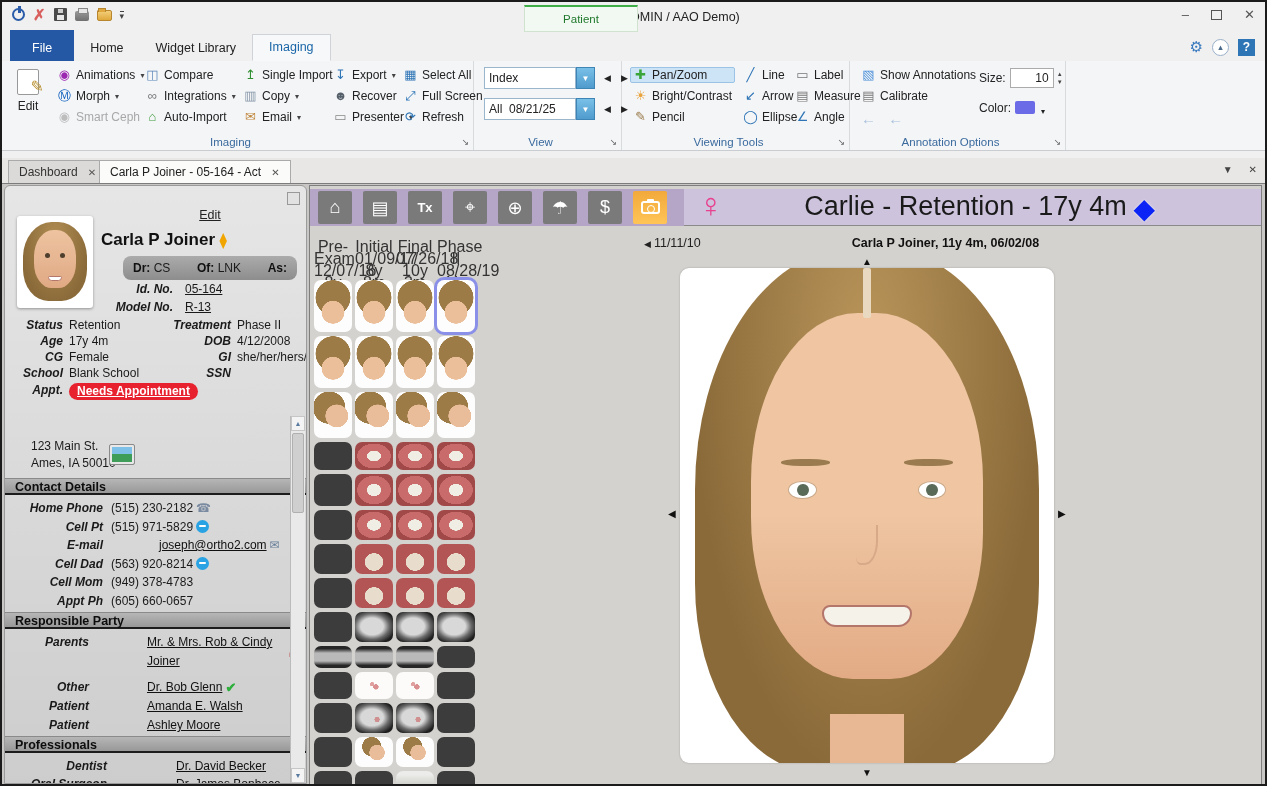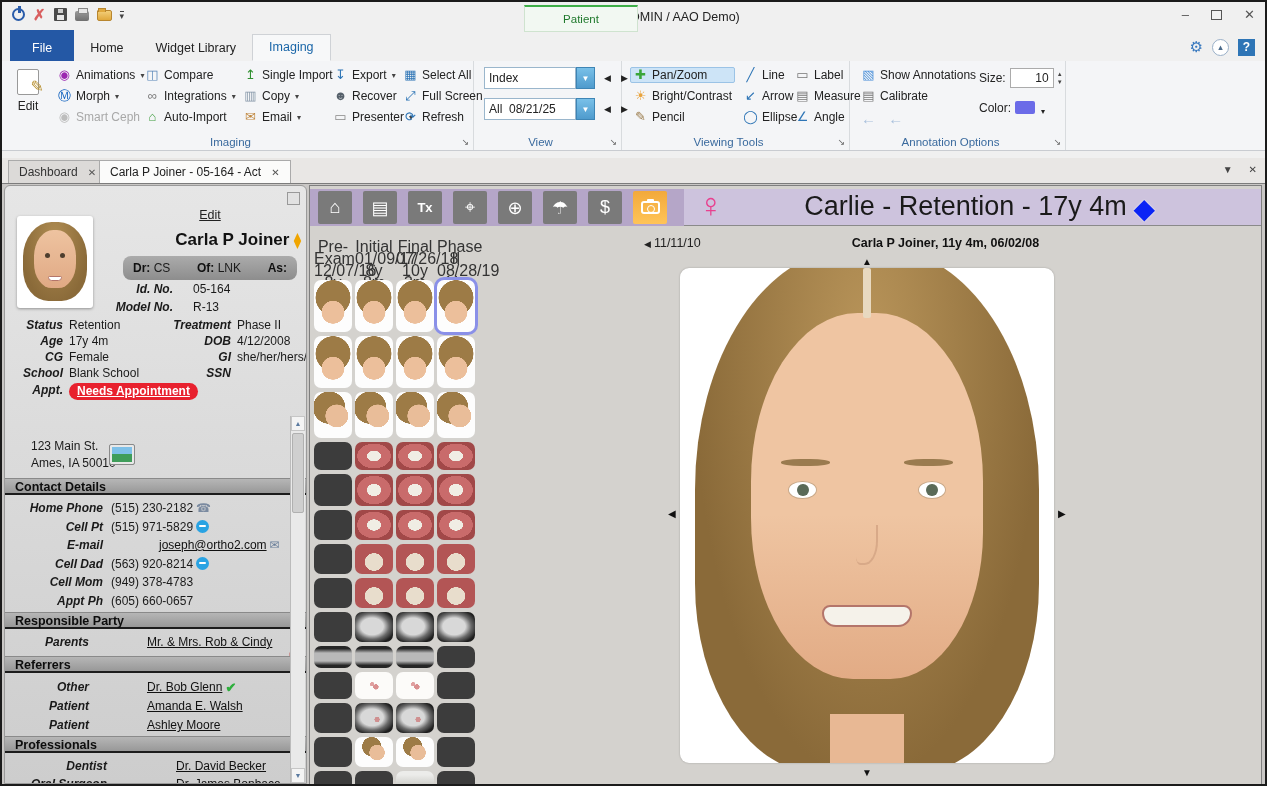--- a/index.html
+++ b/index.html
@@ -79,27 +79,27 @@
   
   .ppanel{ position:absolute; left:2px; top:1px; width:303px; bottom:0; background:linear-gradient(#e6e6e6,#cdcdcd); border:1px solid #9a9a9a; border-radius:6px 6px 0 0; overflow:hidden; font-size:12px;}
   .corner-box{ position:absolute; right:6px; top:6px; width:13px; height:13px; background:#e2e2e2; border:1px solid #999;}
   .pat-photo{ position:absolute; left:12px; top:30px; width:76px; height:92px; background:#fff; border:2px solid #fff; box-shadow:0 1px 3px rgba(0,0,0,.35); border-radius:3px; overflow:hidden;}
   .pat-photo .hair{ position:absolute; left:6%; right:6%; top:4%; height:90%; border-radius:45% 45% 40% 40%; background:radial-gradient(ellipse at 50% 22%,#b08d52,#8a6a39 75%);}
   .pat-photo .face{ position:absolute; left:21%; right:21%; top:14%; height:66%; border-radius:46% 46% 42% 42%; background:linear-gradient(#eec3a0,#e0a984);}
   .pat-photo .eye{ position:absolute; top:40%; width:5px; height:5px; background:#4e3e2e; border-radius:50%;}
   .pat-photo .e1{ left:36%;} .pat-photo .e2{ right:36%;}
   .pat-photo .mouth{ position:absolute; left:40%; right:40%; top:66%; height:5px; background:#fff; border:1px solid #b4756a; border-radius:2px 2px 5px 5px;}
   .edit-link{ position:absolute; left:120px; top:22px; width:170px; text-align:center; font-size:12.5px; text-decoration:underline; color:#222;}
-  .pat-name{ position:absolute; left:96px; top:44px; width:200px; text-align:right; font-size:17px; font-weight:bold; color:#111;}
+  .pat-name{ position:absolute; left:96px; top:44px; width:200px; text-align:left; font-size:17px; font-weight:bold; color:#111;}
   .g-tag{ color:#f0a500; font-size:14px;}
   .provbar{ position:absolute; left:118px; top:70px; width:174px; height:24px; border-radius:8px; background:linear-gradient(#ababab,#8d8d8d); display:flex; align-items:center; justify-content:space-between; padding:0 10px; font-size:12px;}
   .provbar b{ font-weight:bold; color:#111;}
   .idrow{ position:absolute; left:0; width:292px; display:flex;}
   .idrow .lb{ width:168px; text-align:right; font-weight:bold; font-style:italic;}
-  .idrow .vl{ margin-left:20px;}
+  .idrow .vl{ margin-left:12px;text-decoration:underline;}
   .pfields{ position:absolute; left:6px; top:132px; width:290px;}
   .pf-row{ display:grid; grid-template-columns:52px 92px 64px auto; column-gap:6px; margin-bottom:2px; line-height:14px;}
   .pf-l{ text-align:right; font-weight:bold; font-style:italic;}
   .badge-appt{ display:inline-block; background:#e8212e; color:#fff; font-weight:bold; text-decoration:underline; border-radius:9px; padding:1px 8px 2px; font-size:12px;}
   .sect{ height:17px; background:linear-gradient(#b6b6b6,#989898); border-top:1px solid #8a8a8a; border-bottom:2px solid #1c1c1c; font-weight:bold; font-size:12.5px; padding:1px 0 0 10px; color:#0d0d0d;}
   .sect-abs{ position:absolute; left:0; right:0;}
   .addr-lines{ position:absolute; left:26px; line-height:17px;}
   .map-btn{ position:absolute; left:104px; width:26px; height:21px; border:1px solid #8a8a8a; border-radius:2px; background:linear-gradient(180deg,#7ec0e8 0 48%,#3f9d5a 48%); box-shadow:inset 0 0 0 2px #e8e8e8;}
   .c-row{ display:grid; grid-template-columns:92px auto; column-gap:8px; line-height:18.5px;}
   .c-row .pf-l{ font-weight:bold;}
@@ -531,21 +531,20 @@
       <div class="abs" style="left:6px; top:447px; width:286px;">
         <div class="r-row">
             <span class="pf-l">Parents</span>
             <span class="c-val">
               <a class="ulink">Mr. &amp; Mrs. Rob &amp; Cindy Joiner</a>
               <span class="g-house">⌂</span>
             </span>
           </div>
       </div>
 
-      <div class="sect sect-abs" style="top:470px;">Referrers</div>
       <div class="abs" style="left:6px; top:492px; width:286px;">
         <div class="r-row">
             <span class="pf-l">Other</span>
             <span class="c-val">
               <a class="ulink">Dr. Bob Glenn</a>
               <span class="g-check">✔</span>
             </span>
           </div>
         <div class="r-row">
             <span class="pf-l">Patient</span>

